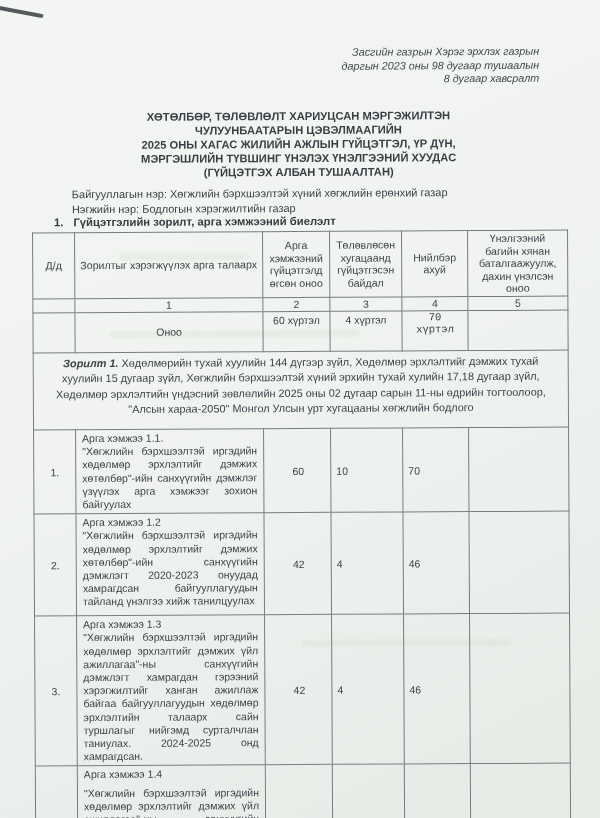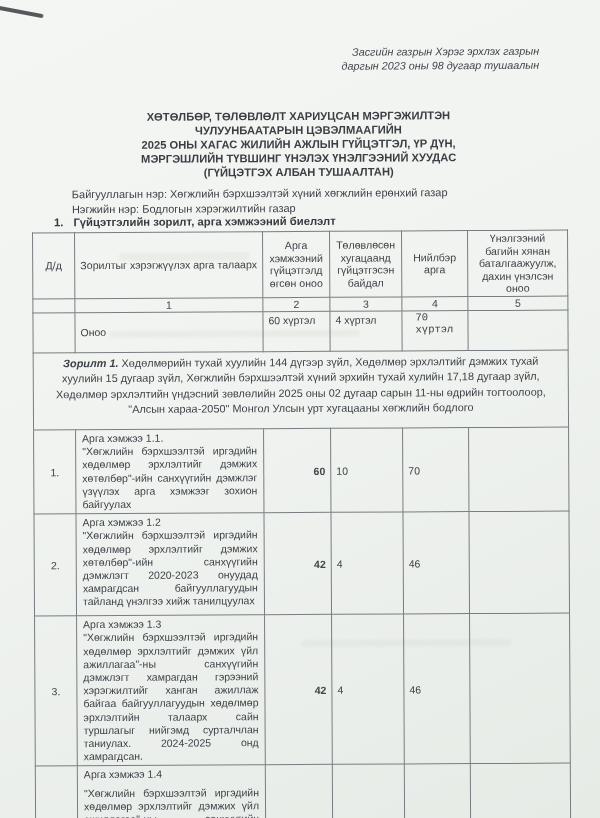--- a/index.html
+++ b/index.html
@@ -58,35 +58,35 @@
     vertical-align:middle;
     overflow:hidden;
   }
   .hdr td{
     text-align:center;font-size:10.6px;line-height:12.6px;height:53px;
     padding:1px 4px;
   }
   .idx td{
     text-align:center;height:13px;line-height:12px;padding:0 2px;
   }
-  .score-max td{height:36px;}
+  .score-max td{height:36px;text-align:center;}
   .score-max .v-top{vertical-align:top;padding-top:2px;}
   .score-max .onoo{vertical-align:middle;margin-top:19px;}
   .goal td{
     height:70px;vertical-align:top;text-align:center;
     font-size:10.9px;line-height:15.3px;padding:3px 9px;
   }
   .goal b{font-weight:bold;font-style:italic;}
   .body-row .no-cell{text-align:center;}
   .measure-cell{
     vertical-align:top !important;padding:2px 6px !important;
     line-height:13.2px;
   }
   .measure-text{text-align:justify;}
-  .score-left{text-align:right;padding-left:7px !important;font-weight:bold;}
+  .score-left{text-align:center;padding-left:7px !important;}
   .score-mid{text-align:left;}
   .r1 td{height:77px;}
   .r2 td{height:97px;margin-top:44px;}
   .r3 td{height:118px;}
   .r4 td{height:77px;}
   .r4 .measure-text{margin-top:5px;}
   .wrap-narrow{padding:0 13px !important;line-height:12.5px;font-family:Liberation Mono, monospace;}
 </style>
 </head>
 <body>
@@ -95,20 +95,21 @@
   <div class="tilt">
 
     <div class="corner-mark"></div>
     <div class="bleed" style="left:120px;top:252px;width:130px;height:8px;"></div>
     <div class="bleed" style="left:110px;top:330px;width:250px;height:7px;"></div>
     <div class="bleed" style="left:300px;top:640px;width:210px;height:7px;"></div>
 
     <div class="approval-note">
       <div>Засгийн газрын Хэрэг эрхлэх газрын</div>
       <div>даргын 2023 оны 98 дугаар тушаалын</div>
+      <div>8 дугаар хавсралт</div>
     </div>
 
     <div class="doc-title">
       <span>ХӨТӨЛБӨР, ТӨЛӨВЛӨЛТ ХАРИУЦСАН МЭРГЭЖИЛТЭН</span>
       <span>ЧУЛУУНБААТАРЫН ЦЭВЭЛМААГИЙН</span>
       <span>2025 ОНЫ ХАГАС ЖИЛИЙН АЖЛЫН ГҮЙЦЭТГЭЛ, ҮР ДҮН,</span>
       <span>МЭРГЭШЛИЙН ТҮВШИНГ ҮНЭЛЭХ ҮНЭЛГЭЭНИЙ ХУУДАС</span>
       <span>(ГҮЙЦЭТГЭХ АЛБАН ТУШААЛТАН)</span>
     </div>
 
@@ -129,21 +130,21 @@
         <col style="width:72px">
           <col style="width:66px">
           <col style="width:100px">
       </colgroup>
       <tbody>
         <tr class="hdr">
           <td>Д/д</td>
           <td>Зорилтыг хэрэгжүүлэх арга талаарх</td>
           <td>Арга хэмжээний гүйцэтгэлд өгсөн оноо</td>
           <td>Төлөвлөсөн хугацаанд гүйцэтгэсэн байдал</td>
-          <td>Нийлбэр арга</td>
+          <td>Нийлбэр ахуй</td>
           <td>Үнэлгээний багийн хянан баталгаажуулж, дахин үнэлсэн оноо</td>
         </tr>
         <tr class="idx">
           <td></td>
           <td>1</td>
           <td>2</td>
           <td>3</td>
           <td>4</td>
           <td>5</td>
         </tr>

